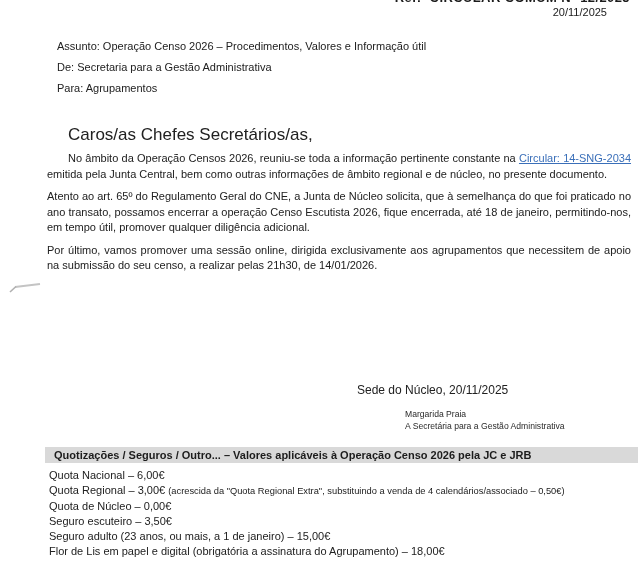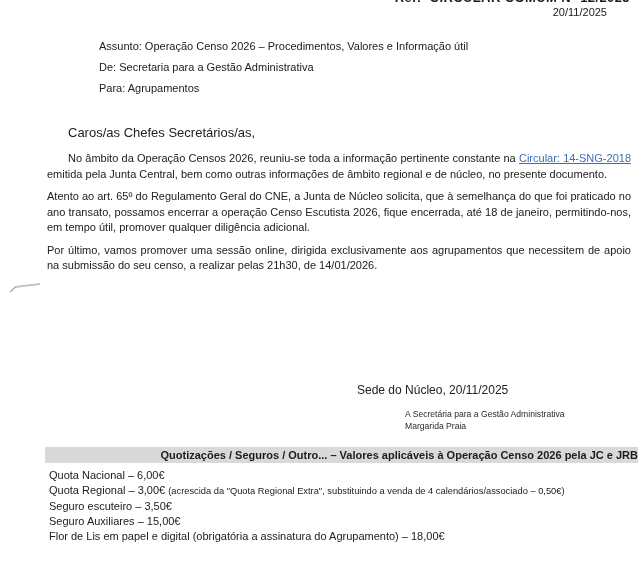--- a/index.html
+++ b/index.html
@@ -28,27 +28,27 @@
     top: 6px;
     right: 31px;
     font-size: 11px;
   }
   .meta {
     position: absolute;
     left: 57px;
     top: 40px;
     font-size: 11px;
   }
-  .meta div { line-height: 13px; margin-bottom: 8px; margin-left: 42px; }
+  .meta div { line-height: 13px; margin-bottom: 8px; }
 
   .salutation {
     position: absolute;
     left: 68px;
     top: 125px;
-    font-size: 13px;
+    font-size: 17px;
   }
   .bodycol {
     position: absolute;
     left: 47px;
     top: 151px;
     width: 584px;
     font-size: 11px;
     line-height: 15.5px;
     text-align: justify;
   }
@@ -76,21 +76,20 @@
     right: 0;
     top: 447px;
     height: 16px;
     background: #D9D9D9;
     font-size: 11px;
     font-weight: bold;
     line-height: 16px;
     padding-left: 9px;
     white-space: nowrap;
     color: #1c1c1c;
-    text-align: right;
   }
   .fees {
     position: absolute;
     left: 49px;
     top: 468px;
     width: 588px;
     font-size: 11px;
     line-height: 15.1px;
   }
   .fees .item { white-space: nowrap; }
@@ -112,40 +111,41 @@
 
   <div class="meta">
     <div>Assunto: Operação Censo 2026 – Procedimentos, Valores e Informação útil</div>
     <div>De: Secretaria para a Gestão Administrativa</div>
     <div>Para: Agrupamentos</div>
   </div>
 
   <div class="salutation">Caros/as Chefes Secretários/as,</div>
 
   <div class="bodycol">
-    <p class="indent"><span>No âmbito da Operação Censos 2026, reuniu-se toda a informação pertinente constante na </span><a class="doc-link">Circular: 14-SNG-2018</a><span> emitida pela Junta Central, bem como outras informações de âmbito regional e de núcleo, no presente documento.</span></p>
+    <p class="indent"><span>No âmbito da Operação Censos 2026, reuniu-se toda a informação pertinente constante na </span><a class="doc-link">Circular: 14-SNG-2034</a><span> emitida pela Junta Central, bem como outras informações de âmbito regional e de núcleo, no presente documento.</span></p>
     <p>Atento ao art. 65º do Regulamento Geral do CNE, a Junta de Núcleo solicita, que à semelhança do que foi praticado no ano transato, possamos encerrar a operação Censo Escutista 2026, fique encerrada, até 18 de janeiro, permitindo-nos, em tempo útil, promover qualquer diligência adicional.</p>
     <p>Por último, vamos promover uma sessão online, dirigida exclusivamente aos agrupamentos que necessitem de apoio na submissão do seu censo, a realizar pelas 21h30, de 14/01/2026.</p>
   </div>
 
   <svg class="margin-artifact" width="38" height="18" viewBox="0 0 38 18">
     <path d="M34 6 L9 9" stroke="#C4C4C4" stroke-width="2.2" fill="none"></path>
     <path d="M10 8.5 L4 14" stroke="#B0B0B0" stroke-width="1.6" fill="none"></path>
   </svg>
 
   <div class="place-date">Sede do Núcleo, 20/11/2025</div>
 
   <div class="signature">
+    <div>Margarida Praia</div>
     <div>A Secretária para a Gestão Administrativa</div>
-    <div>Margarida Praia</div>
   </div>
 
   <div class="section-bar">Quotizações / Seguros / Outro... – Valores aplicáveis à Operação Censo 2026 pela JC e JRB</div>
 
   <div class="fees">
     <div class="item"><span>Quota Nacional – 6,00€</span></div>
     <div class="item"><span>Quota Regional – 3,00€ </span><span class="note">(acrescida da "Quota Regional Extra", substituindo a venda de 4 calendários/associado – 0,50€)</span></div>
+    <div class="item"><span>Quota de Núcleo – 0,00€</span></div>
     <div class="item"><span>Seguro escuteiro – 3,50€</span></div>
-    <div class="item"><span>Seguro Auxiliares – 15,00€</span></div>
+    <div class="item"><span>Seguro adulto (23 anos, ou mais, a 1 de janeiro) – 15,00€</span></div>
     <div class="item"><span>Flor de Lis em papel e digital (obrigatória a assinatura do Agrupamento) – 18,00€</span></div>
   </div>
 
 </div>
 
 </body></html>

